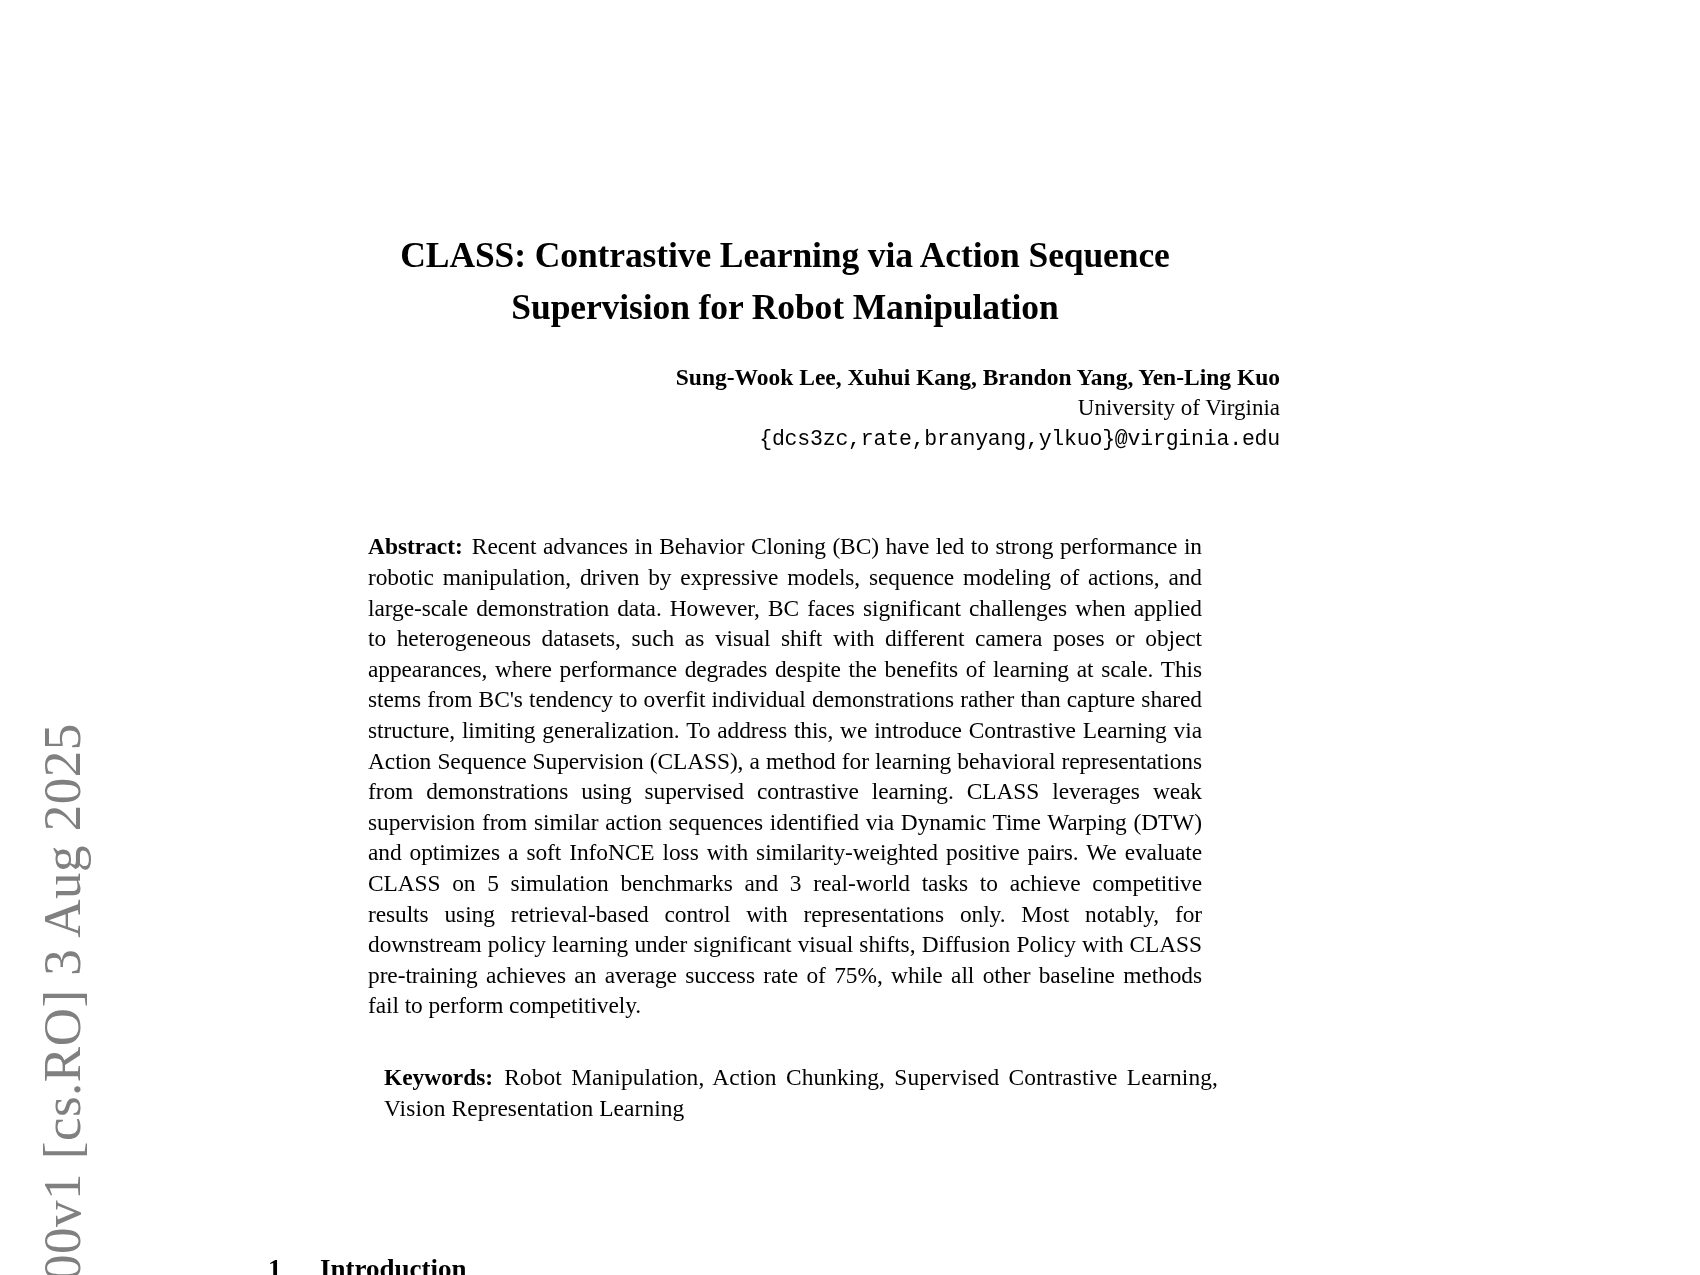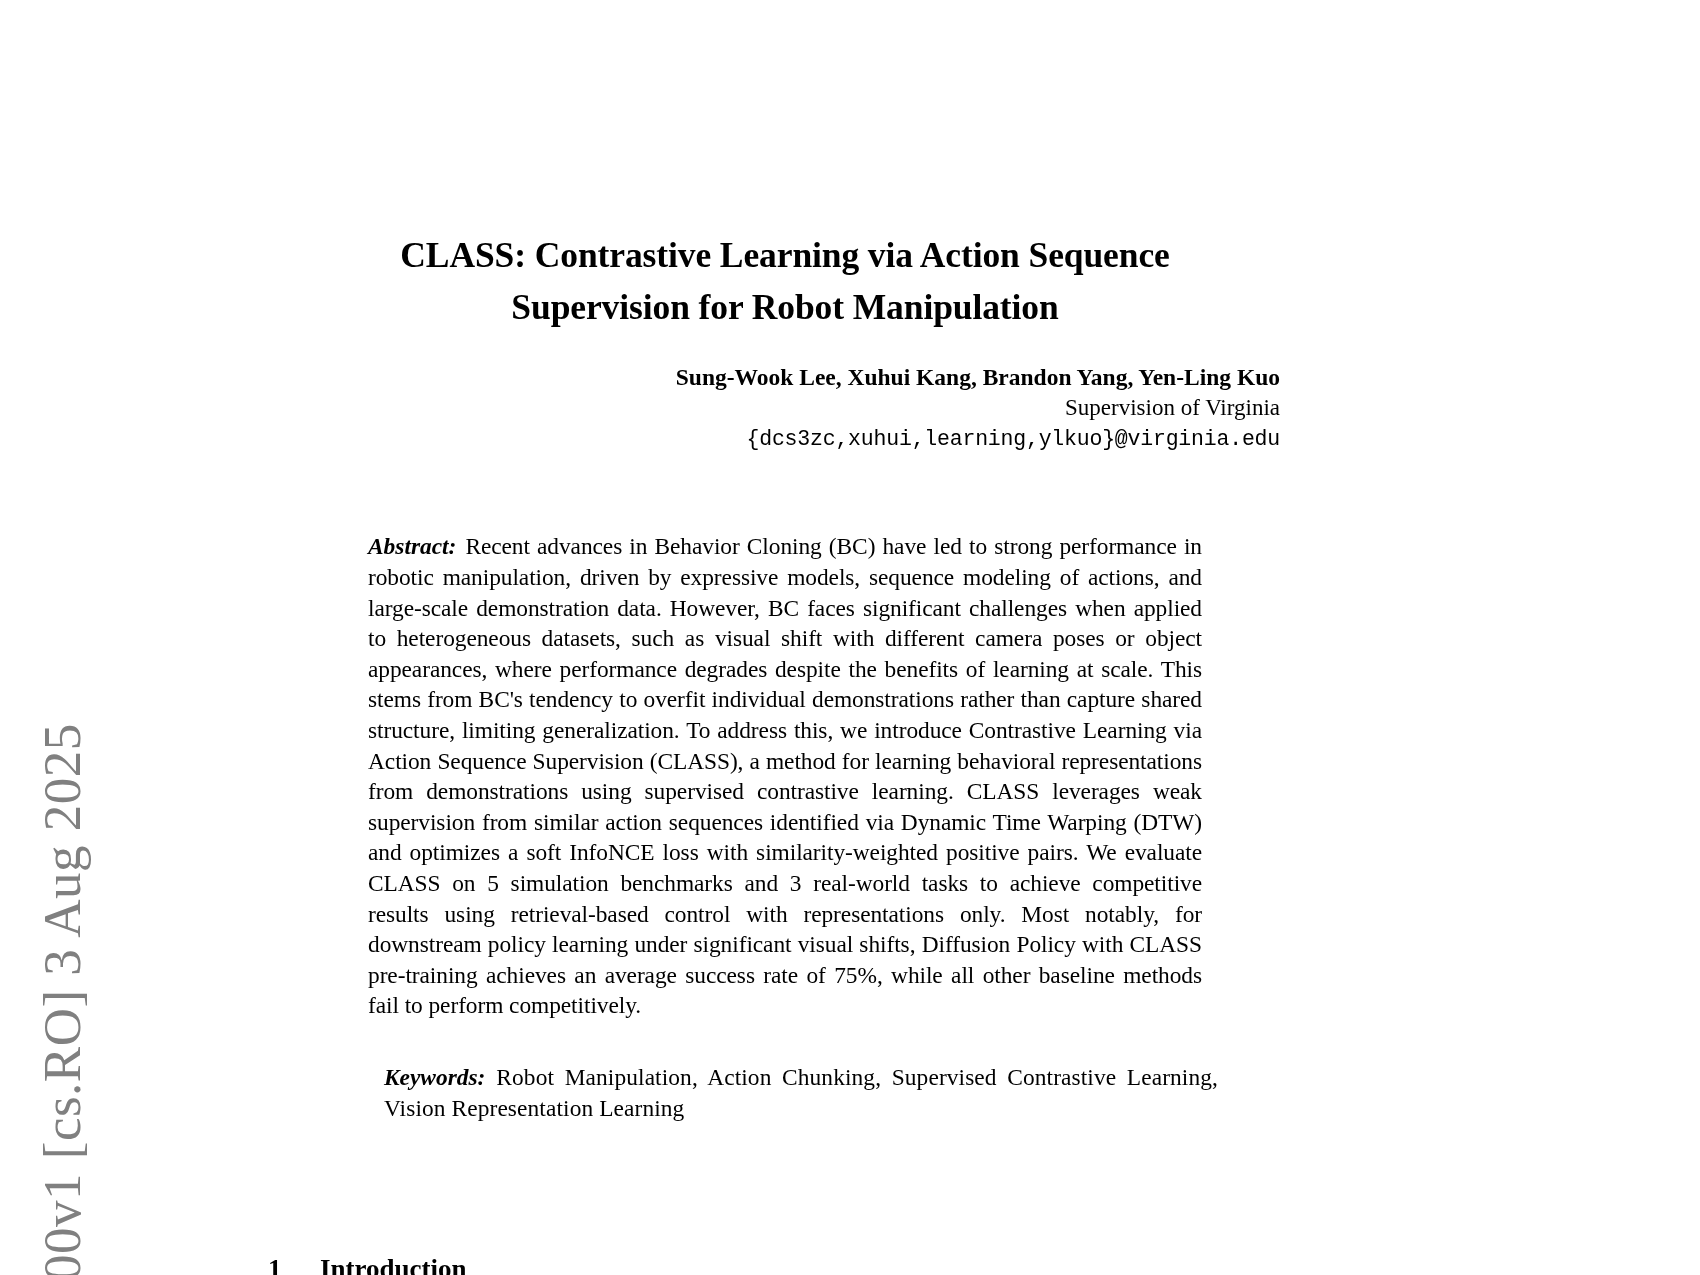--- a/index.html
+++ b/index.html
@@ -97,21 +97,20 @@
     width: 834px;
   }
   .abstract-body {
     font-size: 23.4px;
     line-height: 30.6px;
     text-align: justify;
     text-justify: inter-word;
   }
   .lead-label {
     font-weight: bold;
-    font-style: italic;
   }
   .abstract-body .tight {
     letter-spacing: -0.07px;
     font-family: Liberation Serif, serif;
   }
 
   #keywords-block {
     position: absolute;
     left: 368px;
     top: 1062px;
@@ -152,22 +151,22 @@
 
   <div id="title-block">
     <h1 class="paper-title">
       <span class="title-line">CLASS: Contrastive Learning via Action Sequence</span>
       <span class="title-line">Supervision for Robot Manipulation</span>
     </h1>
   </div>
 
   <div id="author-block">
     <div class="author-names">Sung-Wook Lee, Xuhui Kang, Brandon Yang, Yen-Ling Kuo</div>
-    <div class="affiliation">Supervision of Virginia</div>
-    <div class="emails">{dcs3zc,xuhui,learning,ylkuo}@virginia.edu</div>
+    <div class="affiliation">University of Virginia</div>
+    <div class="emails">{dcs3zc,rate,branyang,ylkuo}@virginia.edu</div>
   </div>
 
   <div id="abstract-block">
     <p class="abstract-body">
       <span class="lead-label">Abstract:</span><span style="display:inline-block;width:9px"></span><span class="tight">Recent advances in Behavior Cloning (BC) have led to strong performance in robotic manipulation, driven by expressive models, sequence modeling of actions, and large-scale demonstration data. However, BC faces significant challenges when applied to heterogeneous datasets, such as visual shift with different camera poses or object appearances, where performance degrades despite the benefits of learning at scale. This stems from BC's tendency to overfit individual demonstrations rather than capture shared structure, limiting generalization. To address this, we introduce Contrastive Learning via Action Sequence Supervision (CLASS), a method for learning behavioral representations from demonstrations using supervised contrastive learning. CLASS leverages weak supervision from similar action sequences identified via Dynamic Time Warping (DTW) and optimizes a soft InfoNCE loss with similarity-weighted positive pairs. We evaluate CLASS on 5 simulation benchmarks and 3 real-world tasks to achieve competitive results using retrieval-based control with representations only. Most notably, for downstream policy learning under significant visual shifts, Diffusion Policy with CLASS pre-training achieves an average success rate of 75%, while all other baseline methods fail to perform competitively.</span>
     </p>
   </div>
 
   <div id="keywords-block">
     <span class="lead-label">Keywords:</span><span style="display:inline-block;width:11px"></span><span class="kw-text">Robot Manipulation, Action Chunking, Supervised Contrastive Learning, Vision Representation Learning</span>

